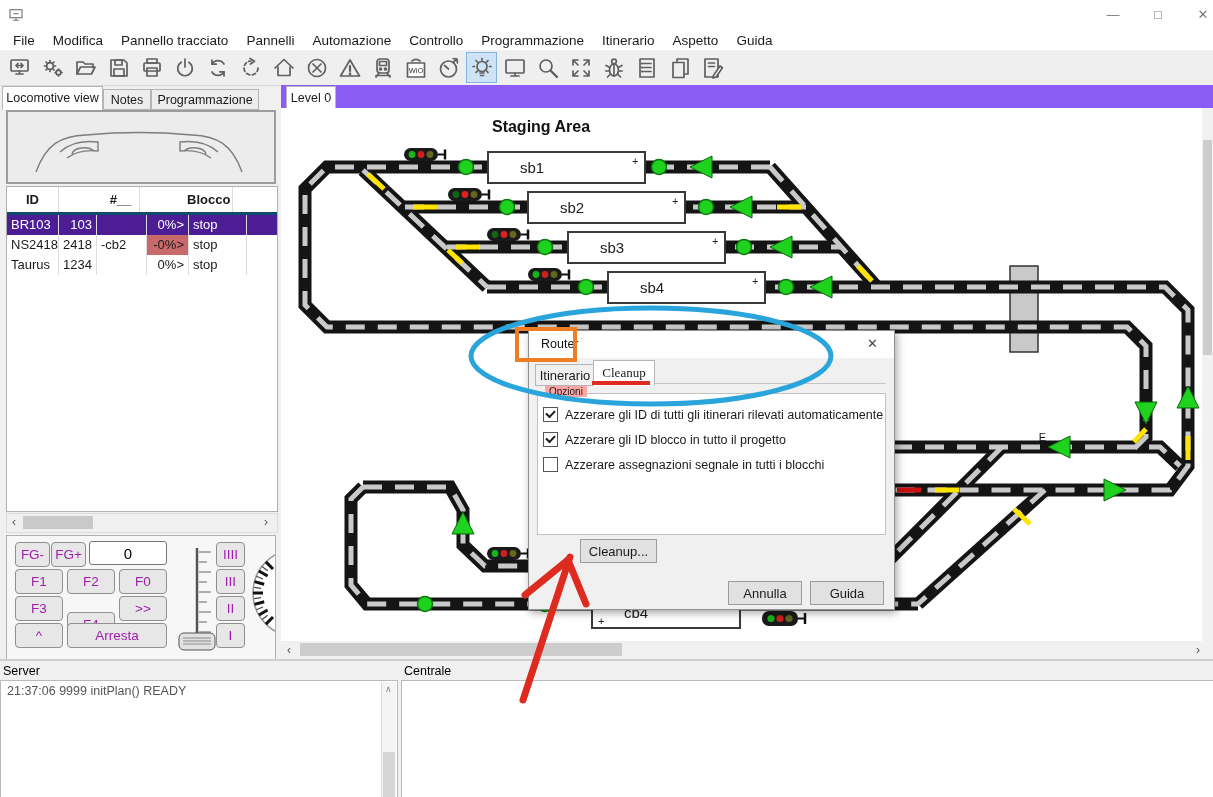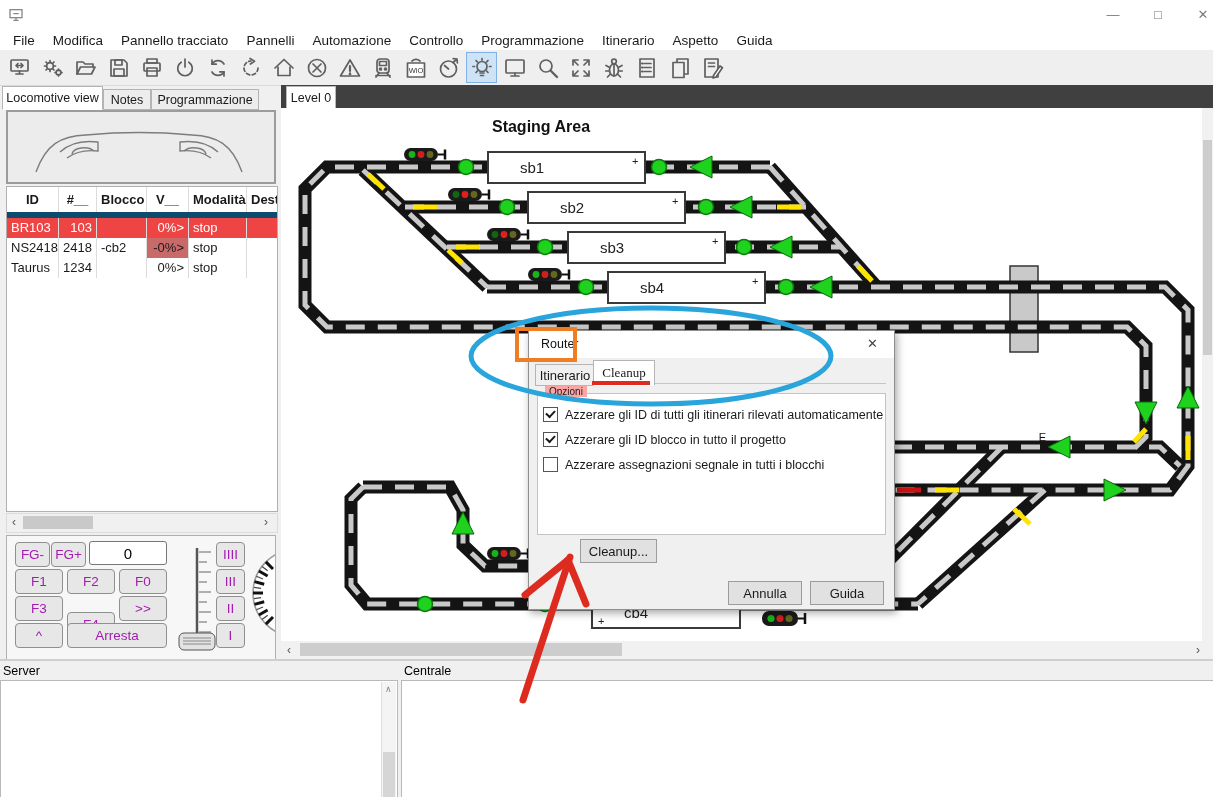--- a/index.html
+++ b/index.html
@@ -24,42 +24,42 @@
   .tbi svg{stroke:#5f5f5f;fill:none;stroke-width:1.7;stroke-linecap:round;stroke-linejoin:round;}
 
   
   .ltab{top:86px;height:22px;display:flex;align-items:center;justify-content:center;
         font-size:12.5px;border:1px solid #b4b4b4;}
   .ltab.on{background:#fff;border-bottom:1px solid #fff;}
   .ltab.off{background:#ededed;margin-top:3px;height:19px;}
   #locobox{left:6px;top:110px;width:266px;height:70px;background:#ececec;border:2px solid #9c9c9c;}
   #table{left:6px;top:186px;width:270px;height:324px;background:#fff;border:1px solid #b0b0b0;overflow:hidden;font-size:13px;}
   .trow{display:grid;grid-template-columns:52px 38px 50px 42px 58px 40px;height:20px;line-height:20px;}
-  .trow.head{height:25px;line-height:25px;font-weight:bold;border-bottom:6px solid #0c4a6e;}
+  .trow.head{height:25px;line-height:25px;font-weight:bold;border-bottom:3px solid #0c4a6e;gap:43px;}
   .trow .c{padding:0 4px;border-right:1px solid #dcdcdc;overflow:hidden;white-space:nowrap;}
   .trow.head .c{text-align:center;}
   .c.num{text-align:right;}
-  .trow.sel{background:#ef4444;color:#fff;}
+  .trow.sel{background:#4c1d95;color:#fff;}
   .c.alert{background:#c96a6a;}
   
   #lscroll{left:6px;top:513px;width:270px;height:18px;background:#f0f0f0;border:1px solid #dcdcdc;}
   .sarrow{color:#555;font-size:12px;line-height:16px;}
   #lthumb{left:16px;top:2px;width:70px;height:13px;background:#c9c9c9;}
   
   #throttle{left:6px;top:535px;width:268px;height:123px;background:#f7f7f7;border:1px solid #b0b0b0;overflow:hidden;}
   .btn{background:#e7e7e7;border:1.5px solid #8f8f8f;border-radius:4px;display:flex;align-items:center;
        justify-content:center;font-size:13.5px;color:#a21caf;}
   #speedval{background:#fff;border:1.5px solid #777;border-radius:3px;text-align:center;font-size:15px;
             font-family:"Liberation Sans",sans-serif;padding:0;}
   
   #statsplit{left:0;top:659px;width:1213px;height:2px;background:#cfcfcf;}
   .sblabel{font-size:12.5px;color:#000000;}
   .logbox{background:#fff;border:1px solid #b9b9b9;}
   
-  #plantabs{left:281px;top:85px;width:932px;height:23px;background:#404040;border-bottom:1px solid #b9b9b9;}
+  #plantabs{left:281px;top:85px;width:932px;height:23px;background:#8b5cf6;border-bottom:1px solid #b9b9b9;}
   #plantab{left:5px;top:1px;width:48px;height:22px;background:#fff;border:1px solid #b9b9b9;border-bottom:none;
            font-size:12.5px;display:flex;align-items:center;justify-content:center;}
   #plancanvas{left:281px;top:108px;}
   #planhscroll{left:281px;top:641px;width:932px;height:18px;background:#f1f1f1;}
   #planvscroll{left:1202px;top:108px;width:11px;height:533px;background:#f1f1f1;}
   
   #dialog{left:528px;top:330px;width:365px;height:278px;background:#f0f0f0;border:1px solid #8f8f8f;
           box-shadow:2px 3px 8px rgba(0,0,0,.35);z-index:20;font-size:12.5px;}
   #dlgtitle{left:0;top:0;width:100%;height:27px;background:#fff;}
   .dtab{border:1px solid #b5b5b5;display:flex;align-items:center;justify-content:center;font-size:13px;}
@@ -536,20 +536,21 @@
   <span class="sarrow abs" style="left:915px;top:1px;">›</span>
   <div class="abs" style="left:19px;top:2px;width:322px;height:13px;background:#cdcdcd;"></div>
 </div>
 <div id="planvscroll" class="abs">
   <div class="abs" style="left:1px;top:32px;width:9px;height:215px;background:#cdcdcd;"></div>
 </div>
 
 <div id="statsplit" class="abs"></div>
 <span class="sblabel abs" style="left:3px;top:664px;">Server</span>
 <div class="logbox abs" style="left:0;top:680px;width:396px;height:117px;">
+  <div style="padding:3px 6px;font-size:12.5px;color:#555;">21:37:06 9999 initPlan() READY</div>
   <div class="abs" style="right:1px;top:1px;width:14px;height:115px;background:#f4f4f4;border-left:1px solid #ddd;">
     <span class="abs" style="left:3px;top:2px;color:#888;font-size:9px;">∧</span>
     <div class="abs" style="left:1px;top:70px;width:12px;height:45px;background:#d6d6d6;"></div>
   </div>
 </div>
 <span class="sblabel abs" style="left:404px;top:664px;">Centrale</span>
 <div class="logbox abs" style="left:401px;top:680px;width:812px;height:117px;"></div>
 
 <div id="dialog" class="abs">
   <div id="dlgtitle" class="abs">

